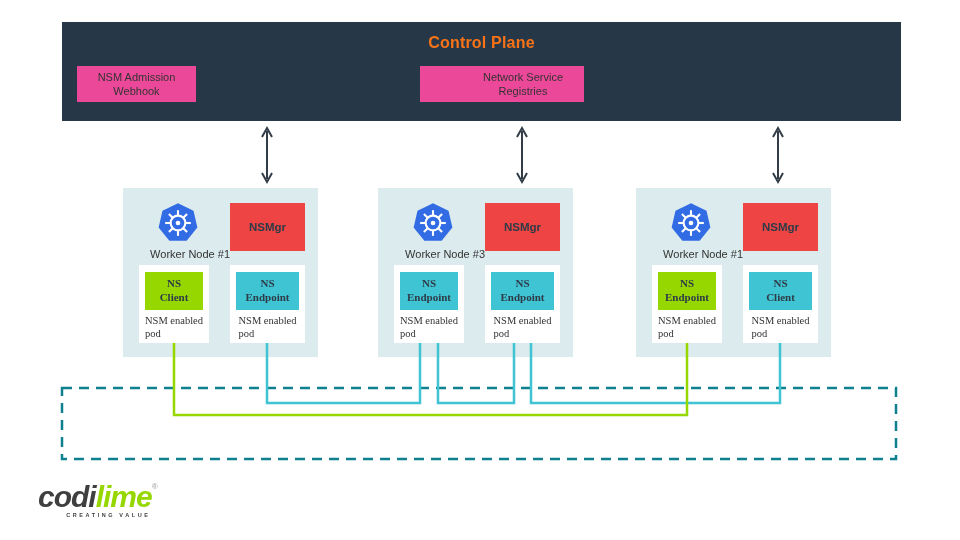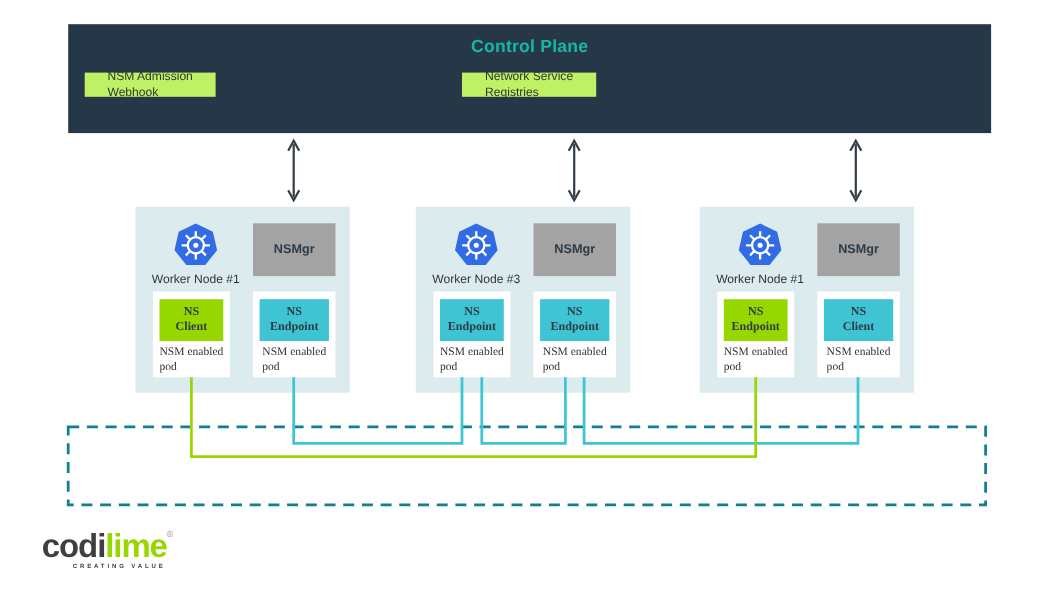--- a/index.html
+++ b/index.html
@@ -3,34 +3,34 @@
 <meta charset="utf-8">
 <style>
   html,body{margin:0;padding:0;background:#fff;}
   .canvas{position:relative;width:960px;height:540px;background:#ffffff;
           font-family:"Liberation Sans",sans-serif;overflow:hidden;}
 
   
   .control-plane{position:absolute;left:62px;top:22px;width:839px;height:99px;
                  background:#263848;}
   .cp-title{position:absolute;left:0;right:0;top:12px;text-align:center;
-            color:#14b8a6;font-size:16px;font-weight:bold;letter-spacing:.2px;}
-  .cp-box{position:absolute;top:44px;height:22px;background:#bef264;
-          display:flex;align-items:center;justify-content:center;text-align:left;
+            color:#f97316;font-size:16px;font-weight:bold;letter-spacing:.2px;}
+  .cp-box{position:absolute;top:44px;height:36px;background:#ec4899;
+          display:flex;align-items:center;justify-content:center;text-align:center;
           font-size:11px;line-height:1.3;color:#333333;white-space:pre-line;}
   .cp-box.webhook{left:15px;width:119px;}
-  .cp-box.registries{left:358px;width:122px;}
+  .cp-box.registries{left:358px;width:122px;padding-left:42px;}
 
   
   .node{position:absolute;top:188px;width:195px;height:169px;background:#dcebed;}
   .node.n1{left:123px;} .node.n2{left:378px;} .node.n3{left:636px;}
   .k8s{position:absolute;left:34px;top:14px;width:42px;height:42px;}
-  .node-label{position:absolute;left:3px;top:60px;width:104px;text-align:center;
+  .node-label{position:absolute;left:3px;top:60px;width:104px;text-align:right;
               font-size:11px;color:#333333;}
-  .nsmgr{position:absolute;left:107px;top:15px;width:75px;height:48px;background:#a3a3a3;
+  .nsmgr{position:absolute;left:107px;top:15px;width:75px;height:48px;background:#ef4444;
          display:flex;align-items:center;justify-content:center;
          font-size:11.5px;font-weight:bold;color:#2e3b47;}
   .pod{position:absolute;top:77px;height:78px;background:#ffffff;
        display:flex;flex-direction:column;align-items:center;font-family:Liberation Serif, serif;}
   .pod.p1{left:16px;width:70px;}
   .pod.p2{left:107px;width:75px;}
   .pod-tag{margin-top:7px;width:84%;height:38px;display:flex;align-items:center;
            justify-content:center;text-align:center;font-size:11px;font-weight:bold;
            color:#2e3b47;line-height:1.25;white-space:pre-line;}
   .tag-green{background:#97d700;}
@@ -41,21 +41,21 @@
   
   .fp-title{position:absolute;left:61px;top:428px;width:836px;text-align:center;
             font-size:15px;font-weight:bold;color:#3a3a3a;letter-spacing:.2px;}
 
   
   .overlay{position:absolute;left:0;top:0;width:960px;height:540px;
            pointer-events:none;z-index:5;}
 
   
   .logo{position:absolute;left:38px;top:482px;line-height:1;}
-  .logo-word{font-size:30px;font-weight:bold;letter-spacing:-1px;}
+  .logo-word{font-size:30px;font-weight:bold;letter-spacing:-1px;font-style:italic;}
   .logo-dark{color:#3f3f3f;} .logo-green{color:#97d700;}
   .logo-reg{font-size:8px;color:#9a9a9a;vertical-align:18px;font-weight:normal;}
   .logo-tag{margin-top:1px;padding-right:6px;text-align:right;
             font-size:5.5px;font-weight:bold;letter-spacing:2.6px;color:#3f3f3f;}
 </style>
 </head>
 <body>
 
 <div class="canvas">
 

